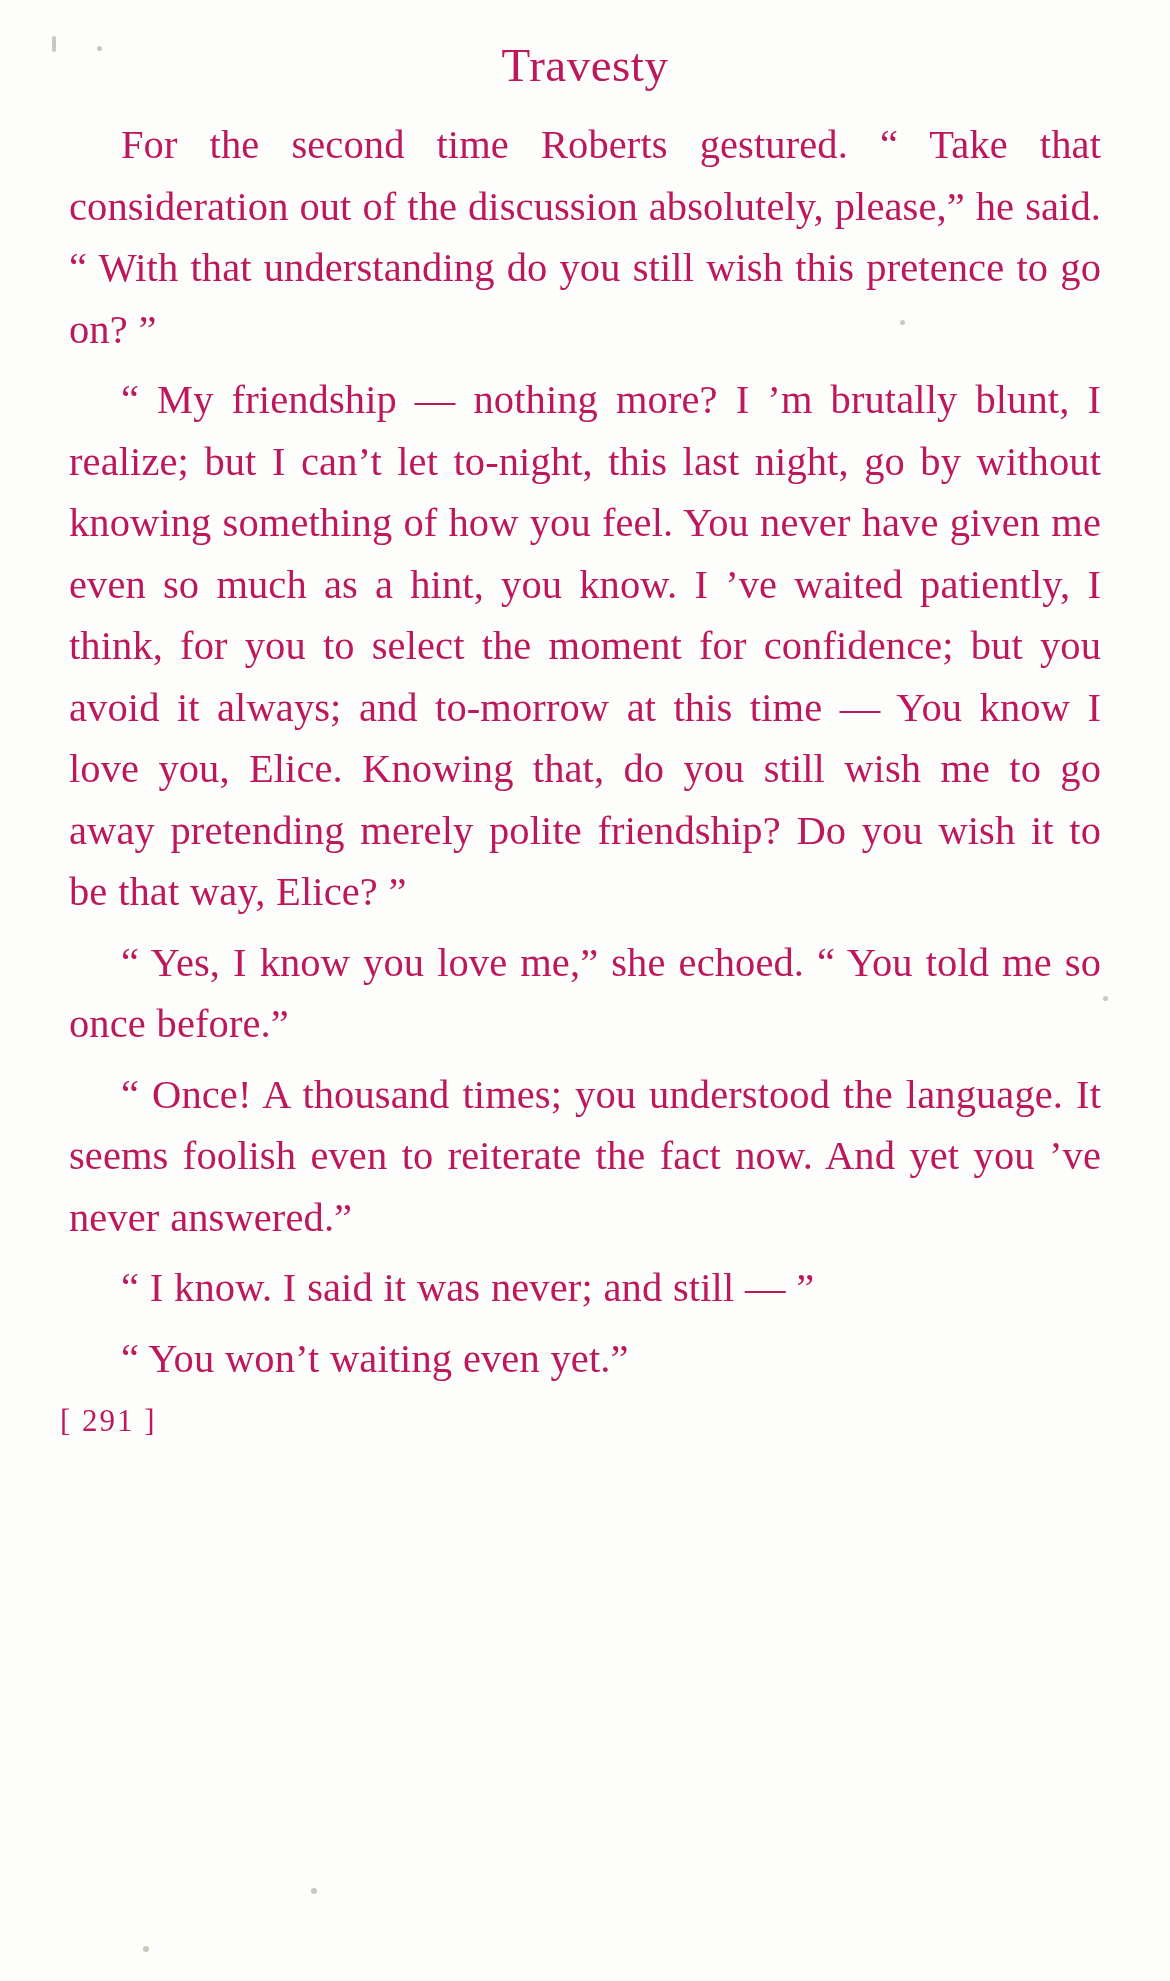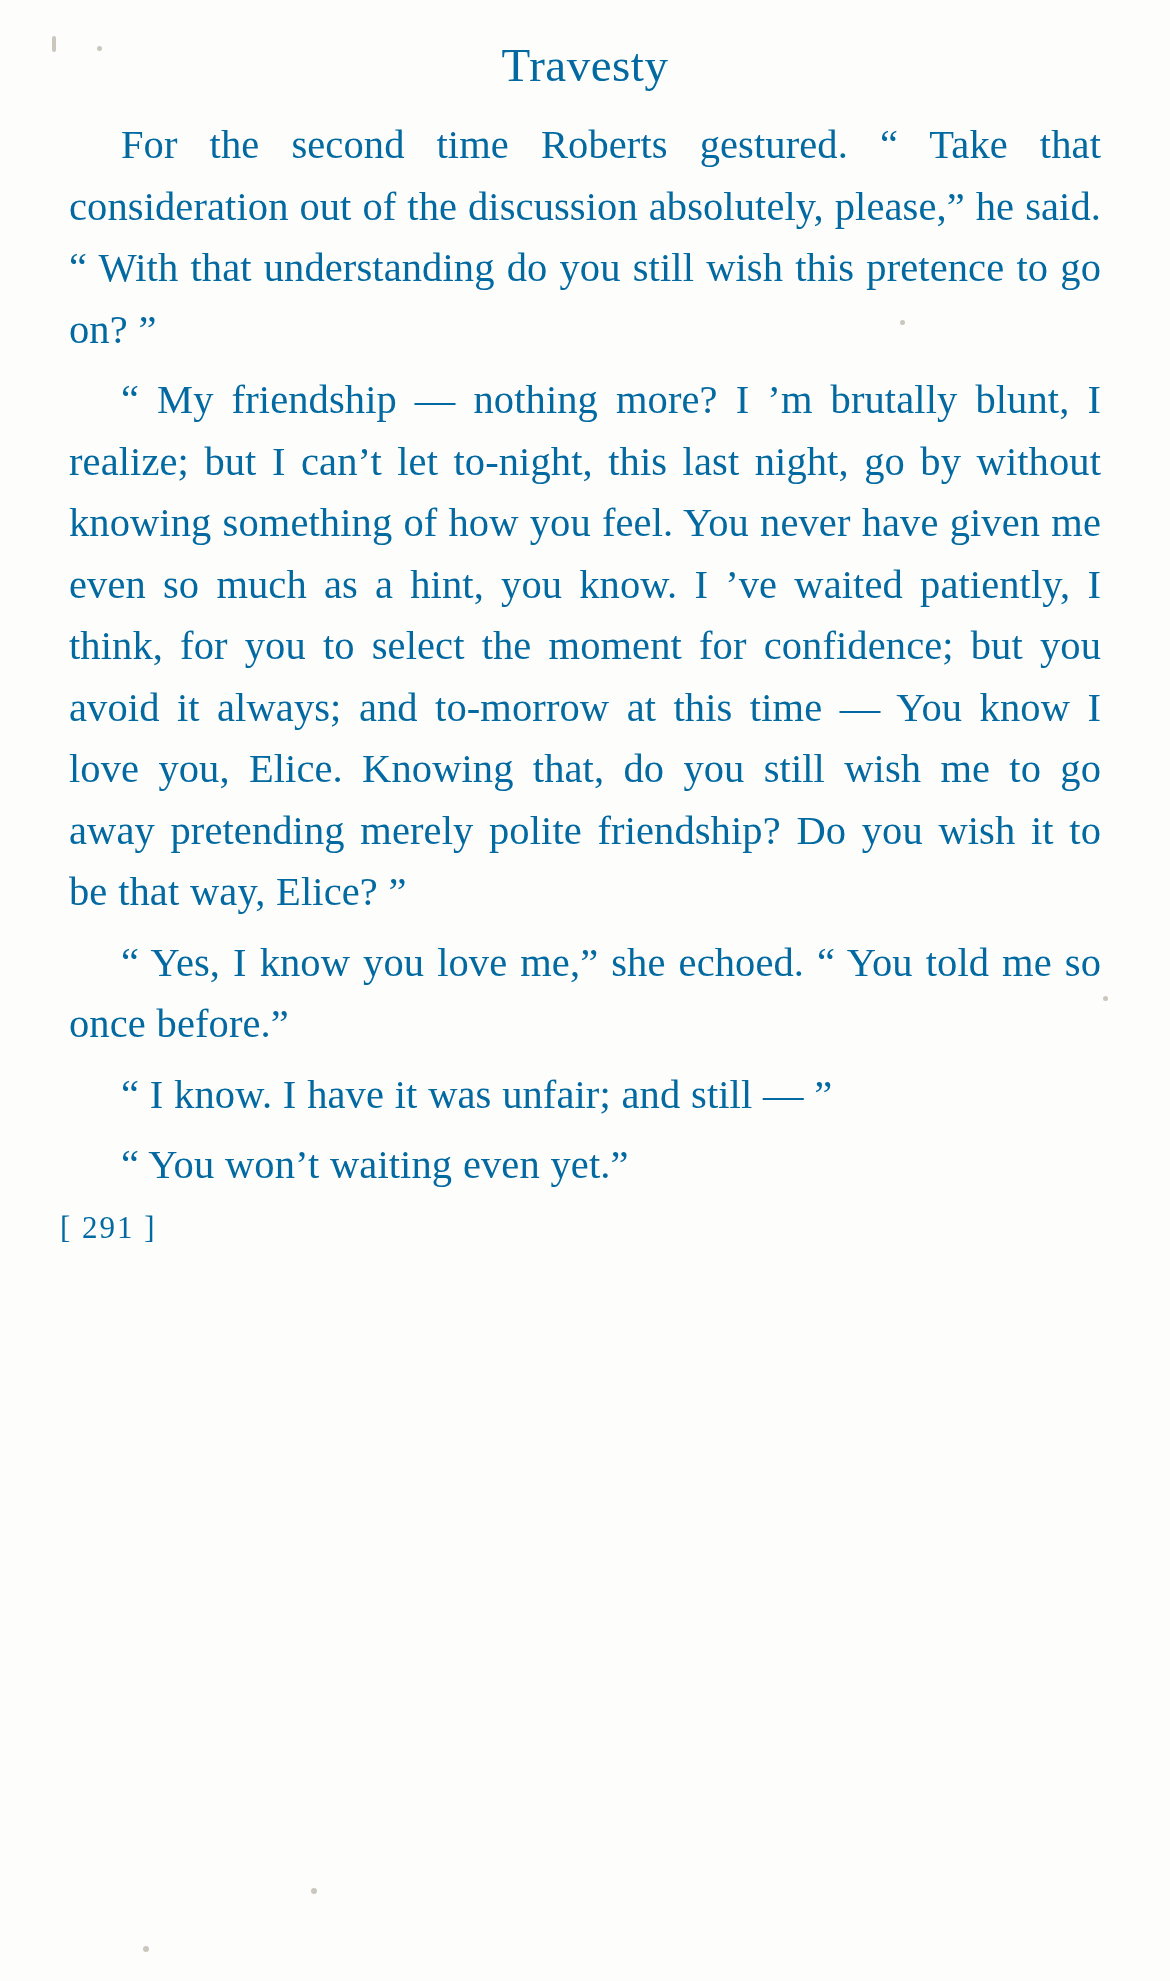--- a/index.html
+++ b/index.html
@@ -7,21 +7,21 @@
     padding: 0;
     background: #ffffff;
   }
   .page {
     position: relative;
     width: 1170px;
     height: 1981px;
     background: #fdfdfb;
     overflow: hidden;
     font-family: "Liberation Serif", "DejaVu Serif", serif;
-    color: #0369a1;
+    color: #be185d;
   }
   .page-inner {
     position: absolute;
     left: 0;
     top: 0;
     width: 1170px;
     height: 1981px;
     box-sizing: border-box;
     padding: 30px 60px 40px 60px;
   }
@@ -73,21 +73,22 @@
 
 <div class="page">
   <div class="page-inner">
 
     <div class="running-head">Travesty</div>
 
     <div class="body-text">
       <p class="para">For the second time Roberts gestured.  “ Take that consideration out of the discussion absolutely, please,” he said.  “ With that understanding do you still wish this pretence to go on? ”</p>
       <p class="para">“ My friendship — nothing more?  I ’m brutally blunt, I realize;  but I can’t let to-night, this last night, go by without knowing something of how you feel.  You never have given me even so much as a hint, you know.  I ’ve waited patiently, I think, for you to select the moment for confidence;  but you avoid it always;  and to-morrow at this time —   You know I love you, Elice.  Knowing that, do you still wish me to go away pretending merely polite friendship?  Do you wish it to be that way, Elice? ”</p>
       <p class="para">“ Yes, I know you love me,” she echoed.  “ You told me so once before.”</p>
-      <p class="para">“ I know.  I have it was unfair;  and still — ”</p>
+      <p class="para">“ Once!  A thousand times;  you understood the language.  It seems foolish even to reiterate the fact now.  And yet you ’ve never answered.”</p>
+      <p class="para">“ I know.  I said it was never;  and still — ”</p>
       <p class="para">“ You won’t waiting even yet.”</p>
     </div>
 
     <div class="folio">[ 291 ]</div>
   </div>
 
   <span class="speck s1"></span>
   <span class="speck s2"></span>
   <span class="speck s3"></span>
   <span class="speck s4"></span>

